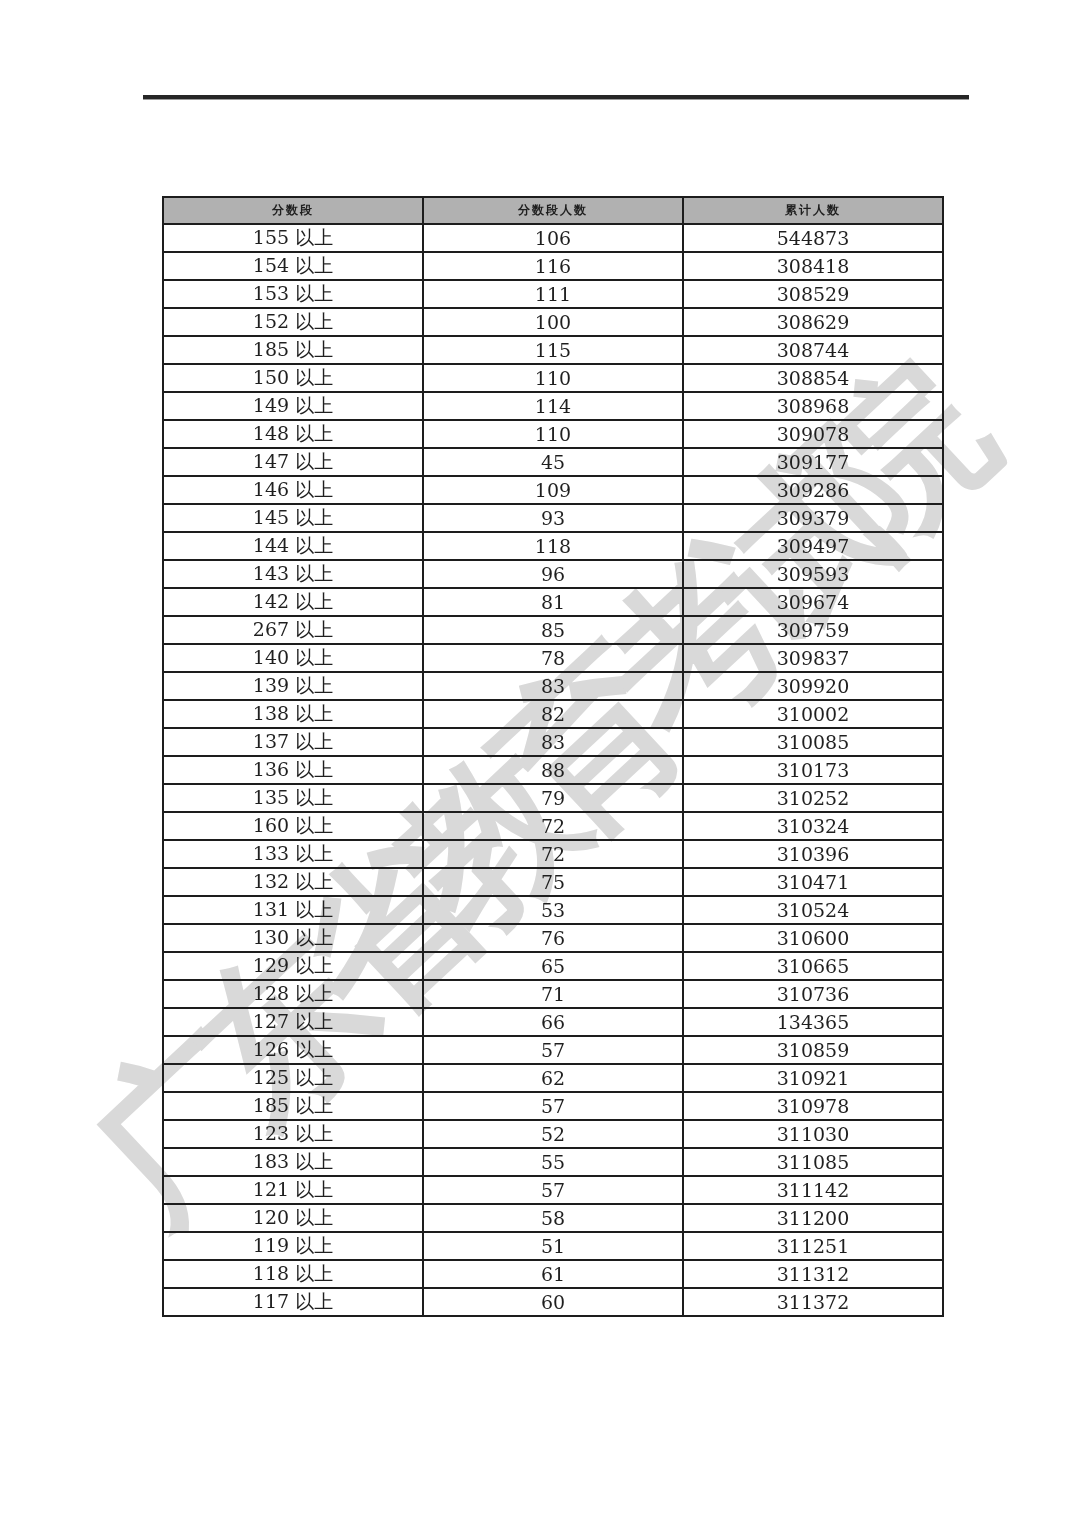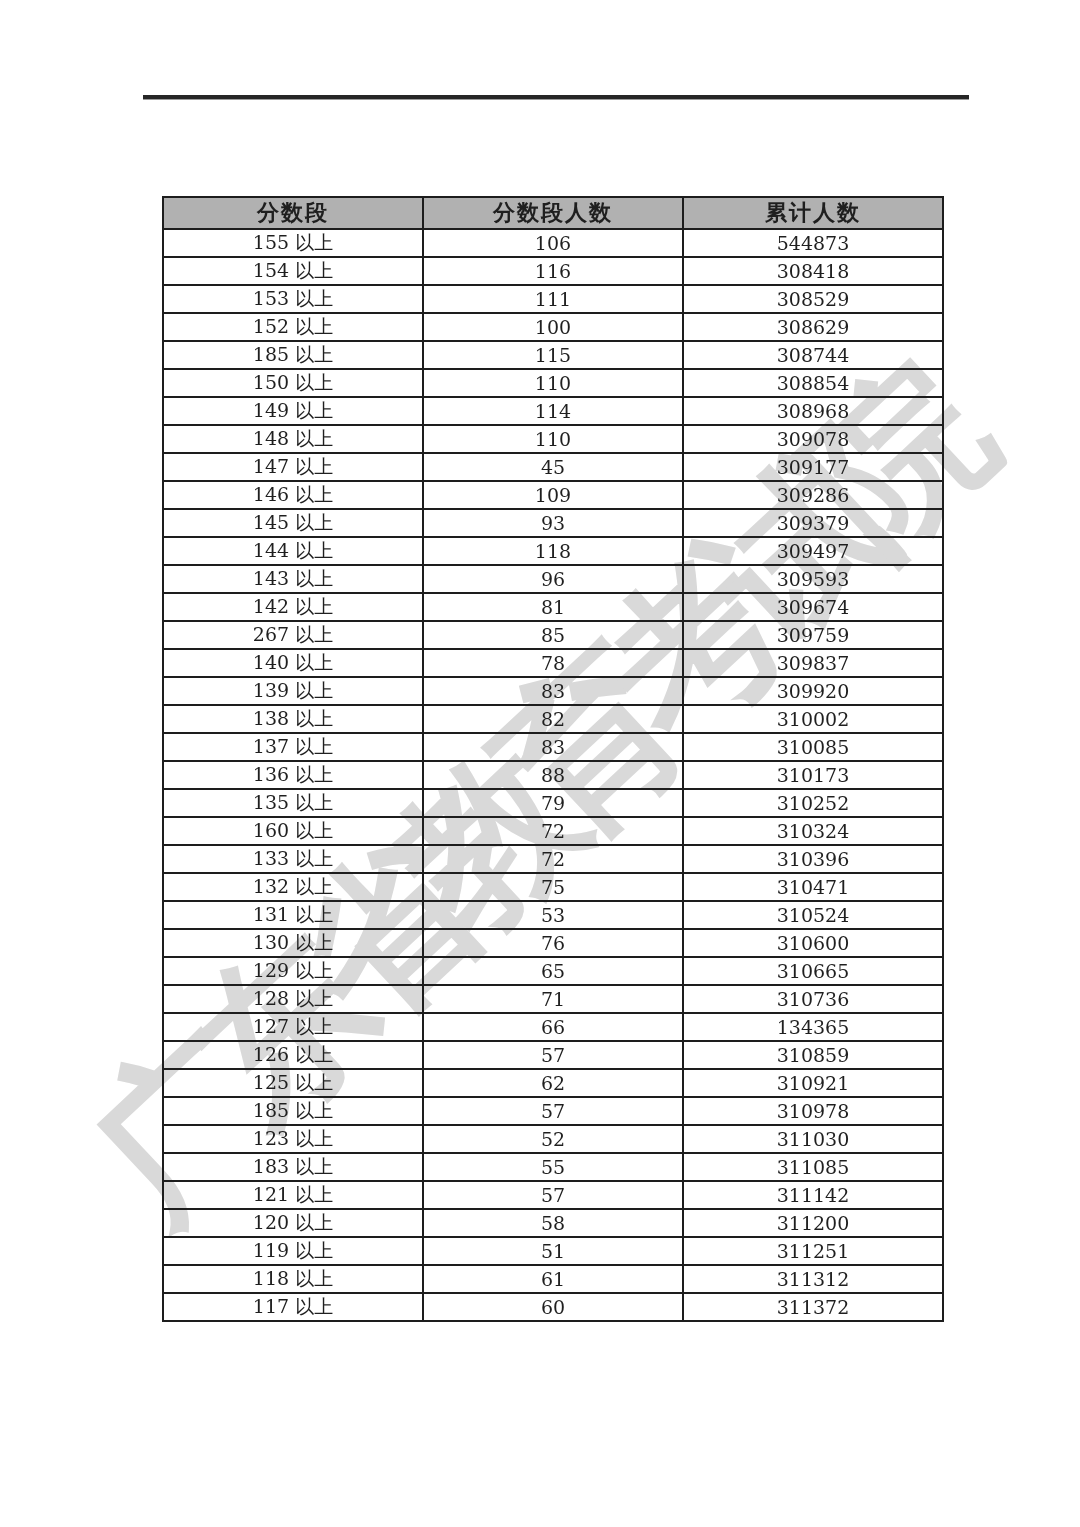--- a/index.html
+++ b/index.html
@@ -63,21 +63,21 @@
   .score-table td {
     border: 2px solid var(--border-color);
     text-align: center;
     vertical-align: middle;
     padding: 0;
     background: transparent;
   }
   .score-table th {
     height: 27px;
     background: var(--header-bg);
-    font-size: 22px;
+    font-size: 12px;
     font-weight: bold;
     letter-spacing: 2px;
   }
   .score-table td {
     height: 27px;
     font-size: 19px;
     font-weight: normal;
   }
 </style>
 </head>

